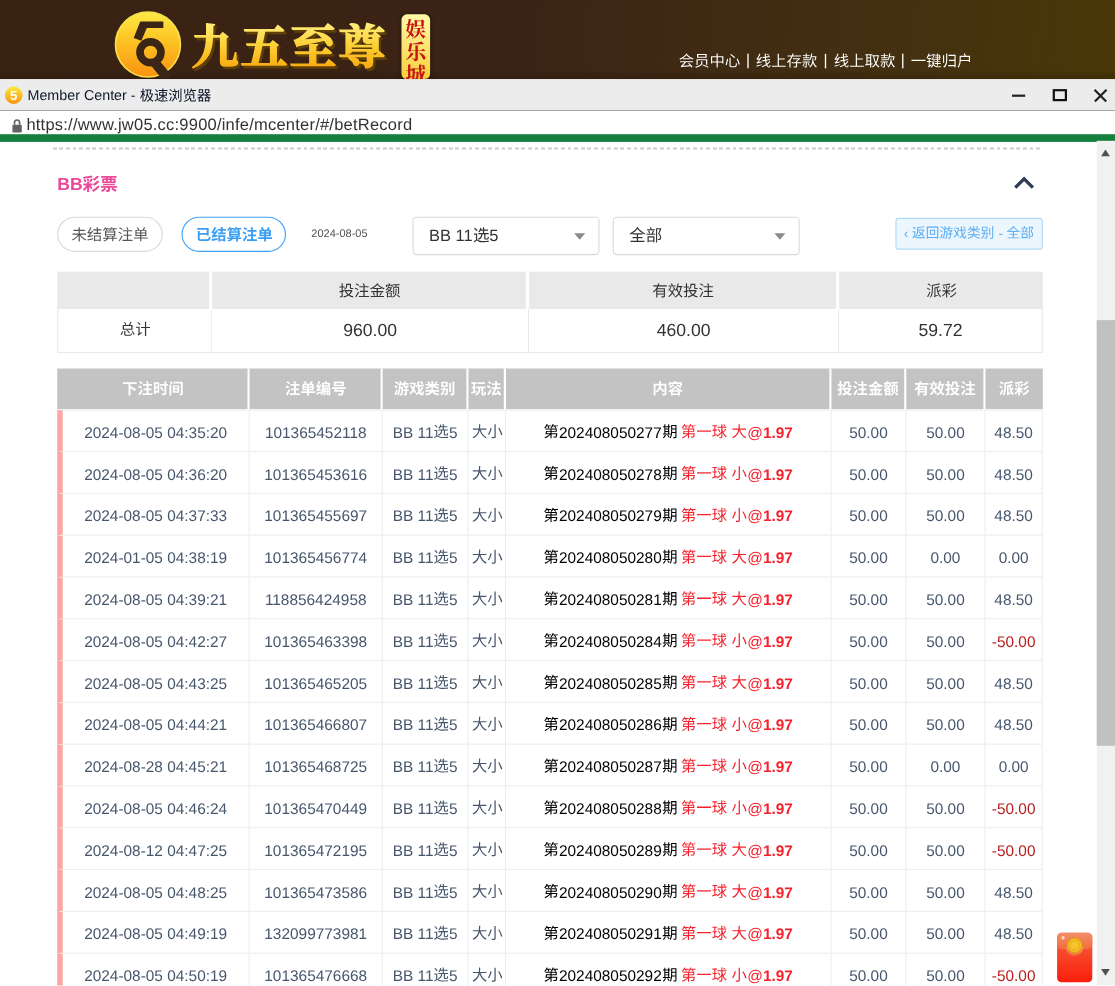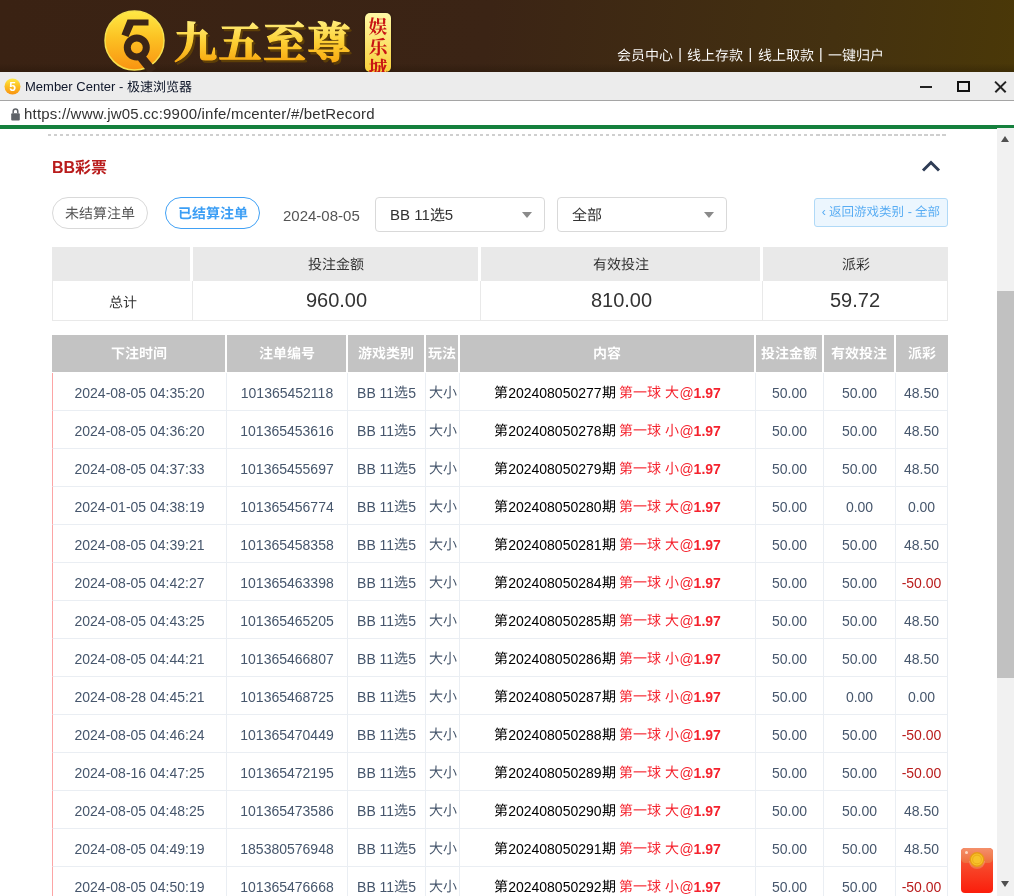--- a/index.html
+++ b/index.html
@@ -12,53 +12,53 @@
 #hdr .nav .sep{position:relative;top:-1px;margin:0 1.5px}
 
 #tbar{position:absolute;left:0;top:72px;width:1014px;height:29px;background:#ececec;border-bottom:1px solid #a5a5a5}
 #tbar .txt{position:absolute;left:25px;top:7px;font-size:13px;color:#0f172a}
 #wmin{position:absolute;left:920px;top:86px;width:12px;height:2px;background:#222}
 #wmax{position:absolute;left:957px;top:81px;width:13px;height:11px;border:2px solid #111}
 #wclose{position:absolute;left:994px;top:81px;width:12px;height:12px}
 #wclose:before,#wclose:after{content:"";position:absolute;left:-1px;top:5px;width:15px;height:1.6px;background:#222}
 #wclose:before{transform:rotate(45deg)}#wclose:after{transform:rotate(-45deg)}
 
-#ubar{position:absolute;left:0;top:101px;width:1014px;height:28px;background:#fff;border-bottom:4px solid #15803d}
+#ubar{position:absolute;left:0;top:101px;width:1014px;height:28px;background:#fff;border-bottom:7px solid #15803d}
 #ubar .url{position:absolute;left:24px;top:4px;font-size:15px;color:#333;letter-spacing:.2px}
 
 #dash{position:absolute;left:48px;top:134px;width:900px;height:2px;background:repeating-linear-gradient(90deg,#cfcfcf 0 3.5px,transparent 3.5px 6px)}
-#h1{position:absolute;left:52px;top:159px;font-size:16px;font-weight:bold;color:#b91c1c;line-height:18px}
+#h1{position:absolute;left:52px;top:159px;font-size:16px;font-weight:bold;color:#ec4899;line-height:18px}
 #colps{position:absolute;left:921px;top:160px}
 .btn{position:absolute;top:197px;height:32px;border:1px solid #d9d9d9;border-radius:16px;background:#fff;
  font-size:14px;color:#555;text-align:center;line-height:30px}
 #btn1{left:52px;width:96px}
 #btn2{left:165px;width:95px;border-color:#41a1f5;color:#3b9ef5;font-weight:bold}
-#fdate{position:absolute;left:283px;top:207px;font-size:15px;color:#555}
+#fdate{position:absolute;left:283px;top:207px;font-size:10px;color:#555}
 .sel{position:absolute;top:197px;width:170px;height:35px;border:1px solid #d9d9d9;border-radius:4px;background:#fff;
  font-size:15px;color:#333;line-height:33px;padding-left:14px}
 #sel1{left:375px}
 #sel2{left:557px}
 .caret{position:absolute;right:12px;top:14px;width:0;height:0;border-left:5.5px solid transparent;
  border-right:5.5px solid transparent;border-top:6px solid #8a8a8a}
 #back{position:absolute;left:814px;top:198px;width:134px;height:29px;background:#ecf6fe;border:1px solid #b0d9f7;
  border-radius:3px;color:#57acf3;font-size:12.5px;text-align:center;line-height:27px}
 
 table{border-collapse:separate;border-spacing:0;table-layout:fixed}
 #sumtab{position:absolute;left:52px;top:247px;width:896px}
 #sumtab th{background:#e9e9e9;height:34px;font-size:14px;font-weight:normal;color:#333;border-right:3px solid #fff}
 #sumtab th:last-child{border-right:none}
-#sumtab td{height:40px;font-size:20px;color:#333;background:#fff;text-align:center;
+#sumtab td{height:40px;font-size:16px;color:#333;background:#fff;text-align:center;
  border-bottom:1px solid #e9e9e9;border-right:1px solid #e9e9e9}
 #sumtab td:first-child{border-left:1px solid #e9e9e9}
 #maintab{position:absolute;left:52px;top:335px;width:896px}
 #maintab th{background:#c3c3c3;height:38px;font-size:14px;color:#fff;border-right:2px solid #fff;border-bottom:1px solid #fff}
 #maintab th:last-child{border-right:none}
 #maintab td{height:38px;font-size:14px;color:#46566c;text-align:center;white-space:nowrap;
  border-bottom:1px solid #eaeef3;border-right:1px solid #eaeef3;padding:2px 0 0 0}
-#maintab td:first-child{border-left:1px solid #fca5a5}
+#maintab td:first-child{border-left:5px solid #fca5a5}
 .cblk{color:#000000}
 .cred{color:#f5222d}
 #maintab td.neg{color:#b91c1c}
 
 #sbar{position:absolute;left:997px;top:128px;width:17px;height:768px;background:#f1f1f1}
 #sthumb{position:absolute;left:997px;top:291px;width:17px;height:387px;background:#c1c1c1}
 .sarr{position:absolute;left:1001px;width:0;height:0;border-left:4.5px solid transparent;border-right:4.5px solid transparent}
 #sup{top:136px;border-bottom:6px solid #505050}
 #sdn{top:881px;border-top:6px solid #505050}
 </style></head>
@@ -216,21 +216,21 @@
             <use href="#zr6d3e" x="0"></use>
             <use href="#zr5f69" x="1000"></use>
           </svg></th>
       </tr>
  <tr>
         <td><svg class="zh" width="28.0" height="14" viewBox="0 -880 2000 1000" style="vertical-align:-1.68px;" fill="currentColor">
             <use href="#zr603b" x="0"></use>
             <use href="#zr8ba1" x="1000"></use>
           </svg></td>
         <td>960.00</td>
-        <td>810.00</td>
+        <td>460.00</td>
         <td>59.72</td>
       </tr>
 </tbody>
   </table>
 <table id="maintab">
  <colgroup>
       <col style="width:175px">
       <col style="width:121px">
       <col style="width:78px">
       <col style="width:34px">
@@ -379,21 +379,21 @@
               <use href="#zr7403" x="2000"></use>
             </svg> <svg class="zh" width="14.0" height="14" viewBox="0 -880 1000 1000" style="vertical-align:-1.68px;" fill="currentColor">
               <use href="#zr5927" x="0"></use>
             </svg>@<b>1.97</b></span></td>
         <td>50.00</td>
         <td>0.00</td>
         <td>0.00</td>
       </tr>
 <tr>
         <td>2024-08-05 04:39:21</td>
-        <td>101365458358</td>
+        <td>118856424958</td>
         <td>BB 11<svg class="zh" width="14.0" height="14" viewBox="0 -880 1000 1000" style="vertical-align:-1.68px;" fill="currentColor">
             <use href="#zr9009" x="0"></use>
           </svg>5</td>
         <td class="np"><svg class="zh" width="28.0" height="14" viewBox="0 -880 2000 1000" style="vertical-align:-1.68px;" fill="currentColor">
             <use href="#zr5927" x="0"></use>
             <use href="#zr5c0f" x="1000"></use>
           </svg></td>
         <td><span class="cblk"><svg class="zh" width="14.0" height="14" viewBox="0 -880 1000 1000" style="vertical-align:-1.68px;" fill="currentColor">
               <use href="#zr7b2c" x="0"></use>
             </svg>202408050281<svg class="zh" width="14.0" height="14" viewBox="0 -880 1000 1000" style="vertical-align:-1.68px;" fill="currentColor">
@@ -528,21 +528,21 @@
               <use href="#zr4e00" x="1000"></use>
               <use href="#zr7403" x="2000"></use>
             </svg> <svg class="zh" width="14.0" height="14" viewBox="0 -880 1000 1000" style="vertical-align:-1.68px;" fill="currentColor">
               <use href="#zr5c0f" x="0"></use>
             </svg>@<b>1.97</b></span></td>
         <td>50.00</td>
         <td>50.00</td>
         <td class="neg">-50.00</td>
       </tr>
 <tr>
-        <td>2024-08-16 04:47:25</td>
+        <td>2024-08-12 04:47:25</td>
         <td>101365472195</td>
         <td>BB 11<svg class="zh" width="14.0" height="14" viewBox="0 -880 1000 1000" style="vertical-align:-1.68px;" fill="currentColor">
             <use href="#zr9009" x="0"></use>
           </svg>5</td>
         <td class="np"><svg class="zh" width="28.0" height="14" viewBox="0 -880 2000 1000" style="vertical-align:-1.68px;" fill="currentColor">
             <use href="#zr5927" x="0"></use>
             <use href="#zr5c0f" x="1000"></use>
           </svg></td>
         <td><span class="cblk"><svg class="zh" width="14.0" height="14" viewBox="0 -880 1000 1000" style="vertical-align:-1.68px;" fill="currentColor">
               <use href="#zr7b2c" x="0"></use>
@@ -579,21 +579,21 @@
               <use href="#zr7403" x="2000"></use>
             </svg> <svg class="zh" width="14.0" height="14" viewBox="0 -880 1000 1000" style="vertical-align:-1.68px;" fill="currentColor">
               <use href="#zr5927" x="0"></use>
             </svg>@<b>1.97</b></span></td>
         <td>50.00</td>
         <td>50.00</td>
         <td>48.50</td>
       </tr>
 <tr>
         <td>2024-08-05 04:49:19</td>
-        <td>185380576948</td>
+        <td>132099773981</td>
         <td>BB 11<svg class="zh" width="14.0" height="14" viewBox="0 -880 1000 1000" style="vertical-align:-1.68px;" fill="currentColor">
             <use href="#zr9009" x="0"></use>
           </svg>5</td>
         <td class="np"><svg class="zh" width="28.0" height="14" viewBox="0 -880 2000 1000" style="vertical-align:-1.68px;" fill="currentColor">
             <use href="#zr5927" x="0"></use>
             <use href="#zr5c0f" x="1000"></use>
           </svg></td>
         <td><span class="cblk"><svg class="zh" width="14.0" height="14" viewBox="0 -880 1000 1000" style="vertical-align:-1.68px;" fill="currentColor">
               <use href="#zr7b2c" x="0"></use>
             </svg>202408050291<svg class="zh" width="14.0" height="14" viewBox="0 -880 1000 1000" style="vertical-align:-1.68px;" fill="currentColor">

